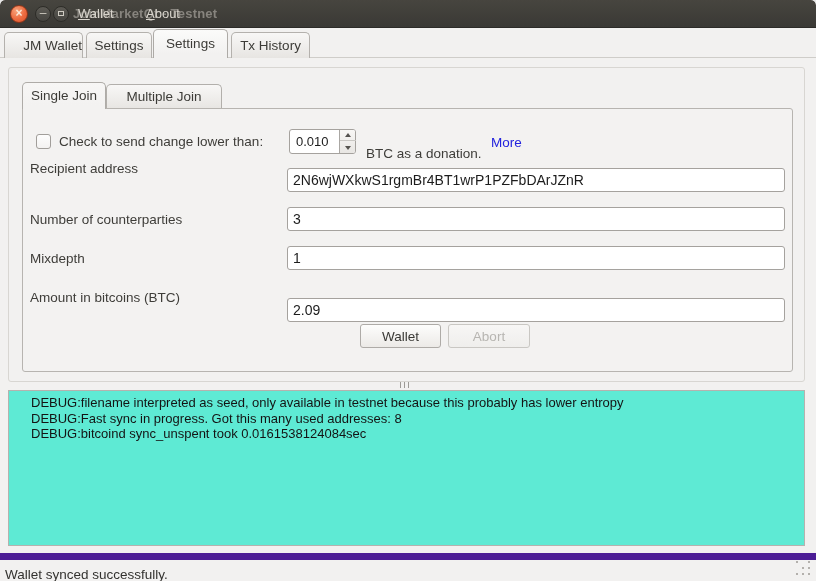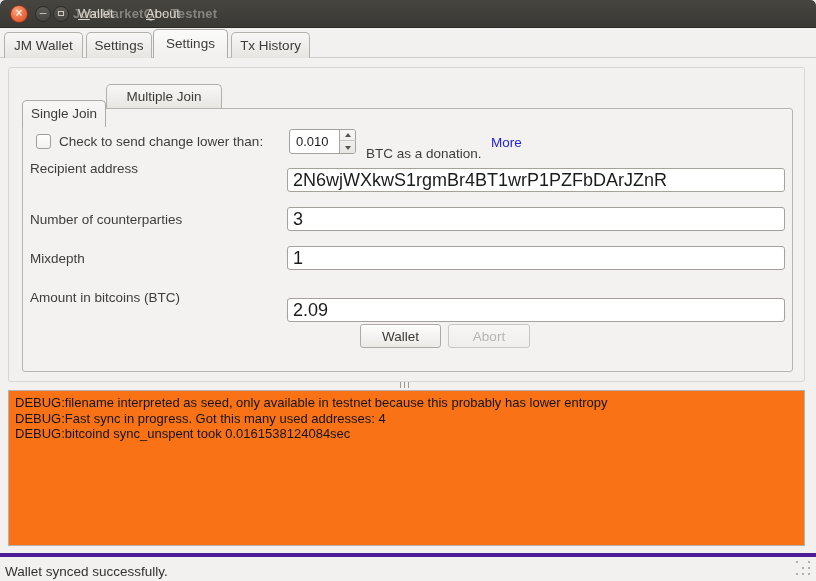--- a/index.html
+++ b/index.html
@@ -61,58 +61,57 @@
     background:linear-gradient(#f8f7f6, #e7e5e2);
     border:1px solid #b4b1ad; border-bottom:none;
     border-radius:5px 5px 0 0; cursor:default; z-index:1;
   }
   .tab-inactive { top:4px; height:26px; line-height:25px; }
   .tab-active {
     top:1px; height:29px; line-height:28px; z-index:3;
     background:linear-gradient(#fbfbfa, #f2f1f0 85%);
     border-color:#adaaa6;
   }
-  .tab-jmwallet { left:4px;   width:79px; }
+  .tab-jmwallet { left:4px;   width:79px;text-align:right; }
   .tab-settings { left:86px;  width:66px; }
   .tab-coinjoins{ left:153px; width:75px; }
   .tab-txhistory{ left:231px; width:79px; }
 
   
   .outer-frame {
     position:absolute; left:8px; top:67px; width:797px; height:315px;
     border:1px solid #d8d6d2; border-radius:3px;
   }
   .subtab {
     position:absolute; text-align:center; font-size:13.5px; color:#3c3b37;
     background:linear-gradient(#f8f7f6, #e7e5e2);
     border:1px solid #b2afab; border-bottom:none;
     border-radius:5px 5px 0 0; z-index:1; cursor:default;
   }
   .subtab-single {
     left:22px; top:82px; width:84px; height:27px; line-height:26px; z-index:3;
     background:linear-gradient(#f7f6f5, #f3f2f1 85%);
     border-color:#aeaba7;
-    margin-top:18px;
   }
   .subtab-multiple { left:106px; top:84px; width:116px; height:25px; line-height:24px; }
   .tabpane {
     position:absolute; left:22px; top:108px; width:771px; height:264px;
     background:#f3f2f1; border:1px solid #b7b4b0;
     border-radius:0 3px 3px 3px; z-index:2;
   }
 
   
   .form-label {
     position:absolute; left:30px; font-size:13.5px; color:#3e3d39; z-index:4;
   }
   .qt-input {
     position:absolute; left:287px; width:498px; height:24px; z-index:4;
     background:#fff; border:1px solid #a5a29e; border-radius:3px;
     font-family:"Liberation Sans","DejaVu Sans",sans-serif;
-    font-size:18px; color:#1c1c1c; padding:0 5px; outline:none;
+    font-size:14px; color:#1c1c1c; padding:0 5px; outline:none;
   }
 
   .checkbox {
     position:absolute; left:36px; top:134px; width:15px; height:15px; z-index:4;
     -webkit-appearance:none; appearance:none;
     background:linear-gradient(#fdfdfd,#f3f2f1);
     border:1px solid #a19e9a; border-radius:3px; outline:none;
   }
   .check-label { top:134px; left:59px; }
 
@@ -176,31 +175,31 @@
   .splitter span {
     position:absolute; top:0; width:1px; height:6px; background:#9d9a96;
   }
   .splitter span:nth-child(1){ left:2px; }
   .splitter span:nth-child(2){ left:6px; }
   .splitter span:nth-child(3){ left:10px; }
 
   
   .logarea {
     position:absolute; left:8px; top:390px; width:797px; height:156px;
-    background:#f97316; border:1px solid #b5b2ae;
-    padding:4px 6px; overflow:hidden;
+    background:#5eead4; border:1px solid #b5b2ae;
+    padding:4px 22px; overflow:hidden;
   }
   .logline {
     font-size:13px; line-height:15.6px; color:#141414; white-space:nowrap;
   }
 
   
   .statusbar {
     position:absolute; left:0; top:553px; width:816px; height:28px;
-    background:#f2f1f0; border-top:4px solid #4c1d95;
+    background:#f2f1f0; border-top:7px solid #4c1d95;
   }
   .status-text {
     position:absolute; left:5px; top:7px; font-size:13.5px; color:#33322f;
   }
   .resize-grip { position:absolute; right:4px; bottom:4px; width:16px; height:16px; }
   .grip-dot {
     position:absolute; left:0; top:0; width:2px; height:2px; background:#b3b0ac;
     box-shadow: 12px 0 #b3b0ac, 12px 6px #b3b0ac, 6px 6px #b3b0ac,
                 12px 12px #b3b0ac, 6px 12px #b3b0ac, 0 12px #b3b0ac;
   }
@@ -262,21 +261,21 @@
   <button class="btn btn-abort" disabled="">Abort</button>
 
   <div class="splitter">
     <span></span>
       <span></span>
       <span></span>
   </div>
 
   <div class="logarea">
     <div class="logline">DEBUG:filename interpreted as seed, only available in testnet because this probably has lower entropy</div>
-    <div class="logline">DEBUG:Fast sync in progress. Got this many used addresses: 4</div>
+    <div class="logline">DEBUG:Fast sync in progress. Got this many used addresses: 8</div>
     <div class="logline">DEBUG:bitcoind sync_unspent took 0.0161538124084sec</div>
   </div>
 
   <div class="statusbar">
     <span class="status-text">Wallet synced successfully.</span>
     <div class="resize-grip">
       <div class="grip-dot"></div>
     </div>
   </div>
 

